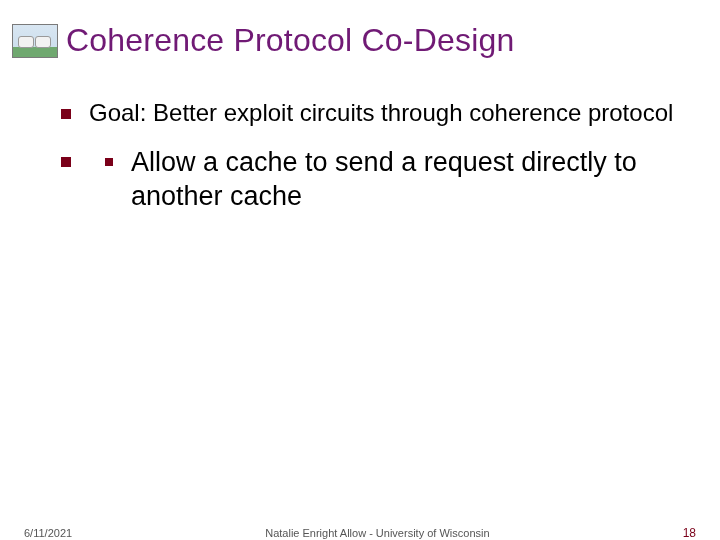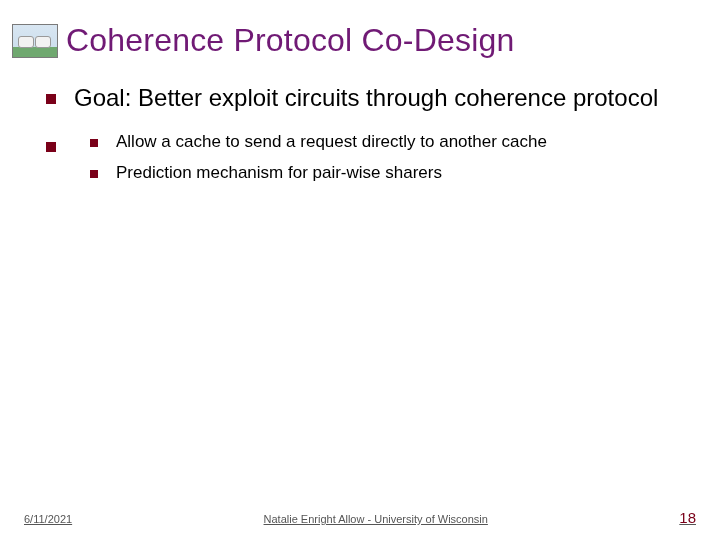--- a/index.html
+++ b/index.html
@@ -56,73 +56,72 @@
     letter-spacing: 0.2px;
     white-space: nowrap;
   }
   .body {
     padding: 18px 30px 0 32px;
     font-size: 24px;
     line-height: 1.25;
   }
   ul.top {
     list-style: none;
-    margin: 0;
+    margin: 15px;
     padding: 0;
   }
   ul.top > li {
     position: relative;
     padding-left: 42px;
     margin-bottom: 18px;
   }
   ul.top > li::before {
     content: "";
     position: absolute;
     left: 14px;
     top: 0.45em;
     width: 10px;
     height: 10px;
     background: #7a0019;
   }
   ul.sub {
     list-style: none;
     margin: 14px 0 2px 0;
     padding: 0;
-    font-size: 17px;
+    font-size: 27px;
   }
   ul.sub > li {
     position: relative;
     padding-left: 42px;
     margin-bottom: 10px;
   }
   ul.sub > li::before {
     content: "";
     position: absolute;
     left: 16px;
     top: 0.45em;
     width: 8px;
     height: 8px;
     background: #7a0019;
   }
   .footer {
     position: absolute;
-    left: 0; right: 0; bottom: 14px;
+    left: 0; right: 0; bottom: 0;
     display: flex;
     align-items: baseline;
     font-size: 11px;
     color: #555;
     padding: 0 24px;
-    text-decoration: underline;
   }
   .footer .date { flex: 0 0 auto; }
   .footer .author { flex: 1 1 auto; text-align: center; }
   .footer .num {
     flex: 0 0 auto;
     color: #7a0019;
-    font-size: 15px;
+    font-size: 12px;
   }
 </style>
 </head>
 <body>
 
 <div class="slide">
 
   <div class="title-row">
     <div class="logo">
       <div class="ground"></div>
@@ -135,23 +134,20 @@
   <div class="body">
     <ul class="top">
       <li>
         <span>Goal: Better exploit circuits through coherence protocol</span>
       </li>
       <li>
         <ul class="sub">
           <li>
             <span>Allow a cache to send a request directly to another cache</span>
           </li>
-          <li>
-            <span>Prediction mechanism for pair-wise sharers</span>
-          </li>
         </ul>
       </li>
     </ul>
   </div>
 
   <div class="footer">
     <span class="date">6/11/2021</span>
     <span class="author">Natalie Enright Allow - University of Wisconsin</span>
     <span class="num">18</span>
   </div>

